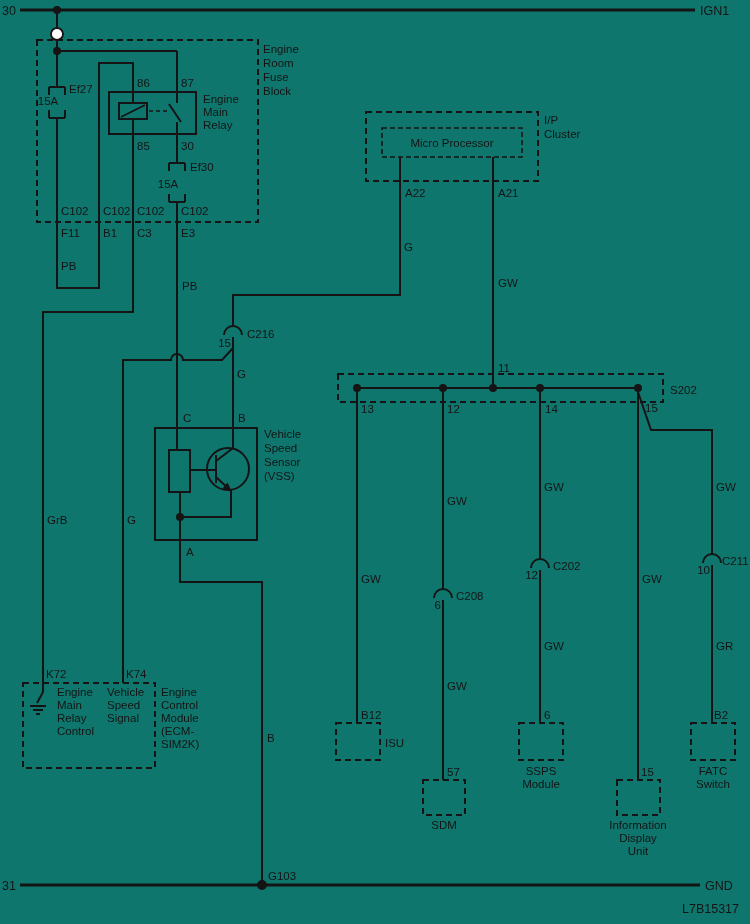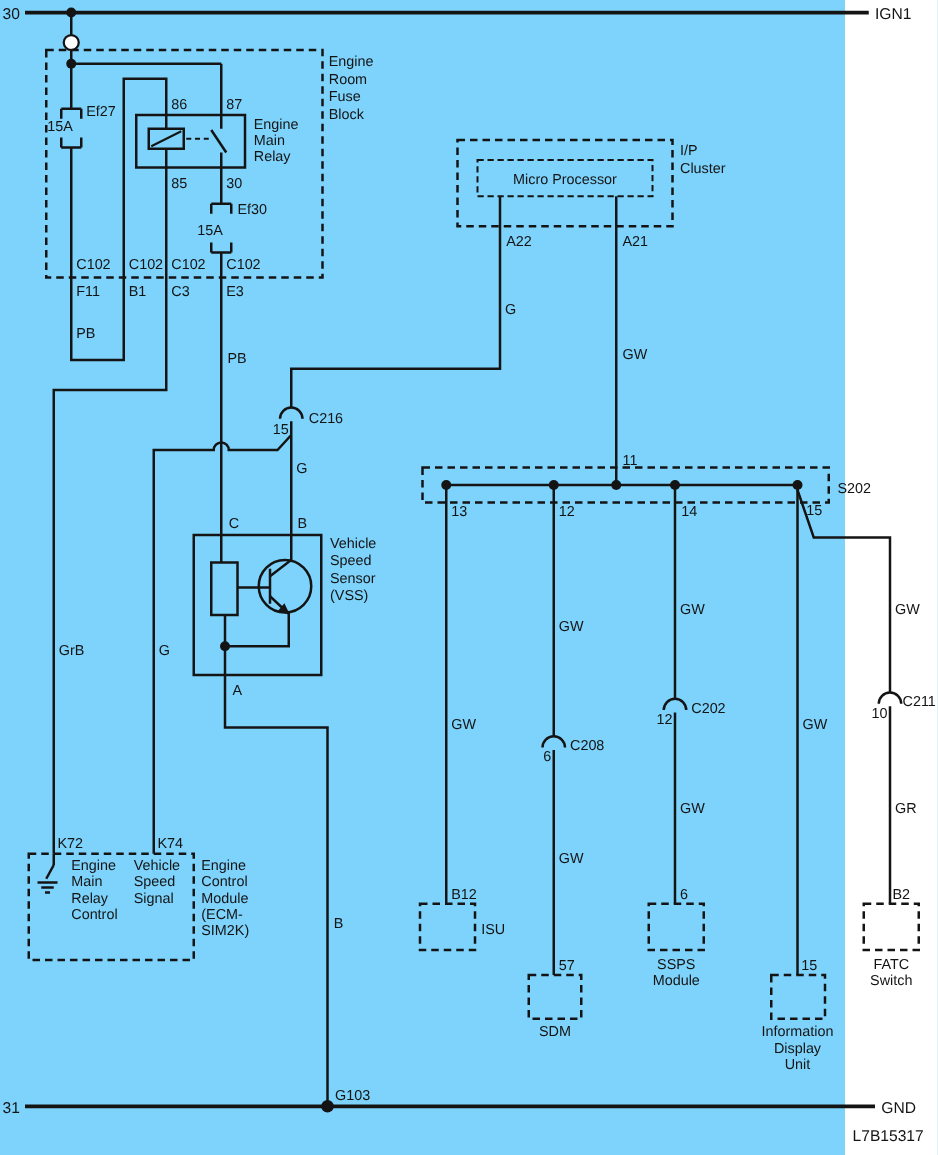--- a/index.html
+++ b/index.html
@@ -1,16 +1,16 @@
 <!DOCTYPE html>
 <html><head>
 <meta charset="utf-8">
 <style>
   html,body{margin:0;padding:0;background:#ffffff;}
-  .page{width:676px;height:924px;position:relative;background:#7dd3fc;}
+  .page{width:750px;height:924px;position:relative;background:#0f766e;}
   svg text{font-family:"Liberation Sans","DejaVu Sans",sans-serif;font-size:11.5px;fill:#141414;}
   svg text.mid{text-anchor:middle;}
   svg text.end{text-anchor:end;}
   svg text.big{font-size:12.5px;}
   .wire{stroke:#141414;stroke-width:2;fill:none;}
   .rail{stroke:#141414;stroke-width:3;fill:none;}
   .boxsolid{stroke:#141414;stroke-width:2;fill:none;}
   .boxdash{stroke:#141414;stroke-width:2;fill:none;stroke-dasharray:6 4;}
   .boxdash-thin{stroke:#141414;stroke-width:1.6;fill:none;stroke-dasharray:5 3;}
   .linkdash{stroke:#141414;stroke-width:1.6;fill:none;stroke-dasharray:4 3;}

